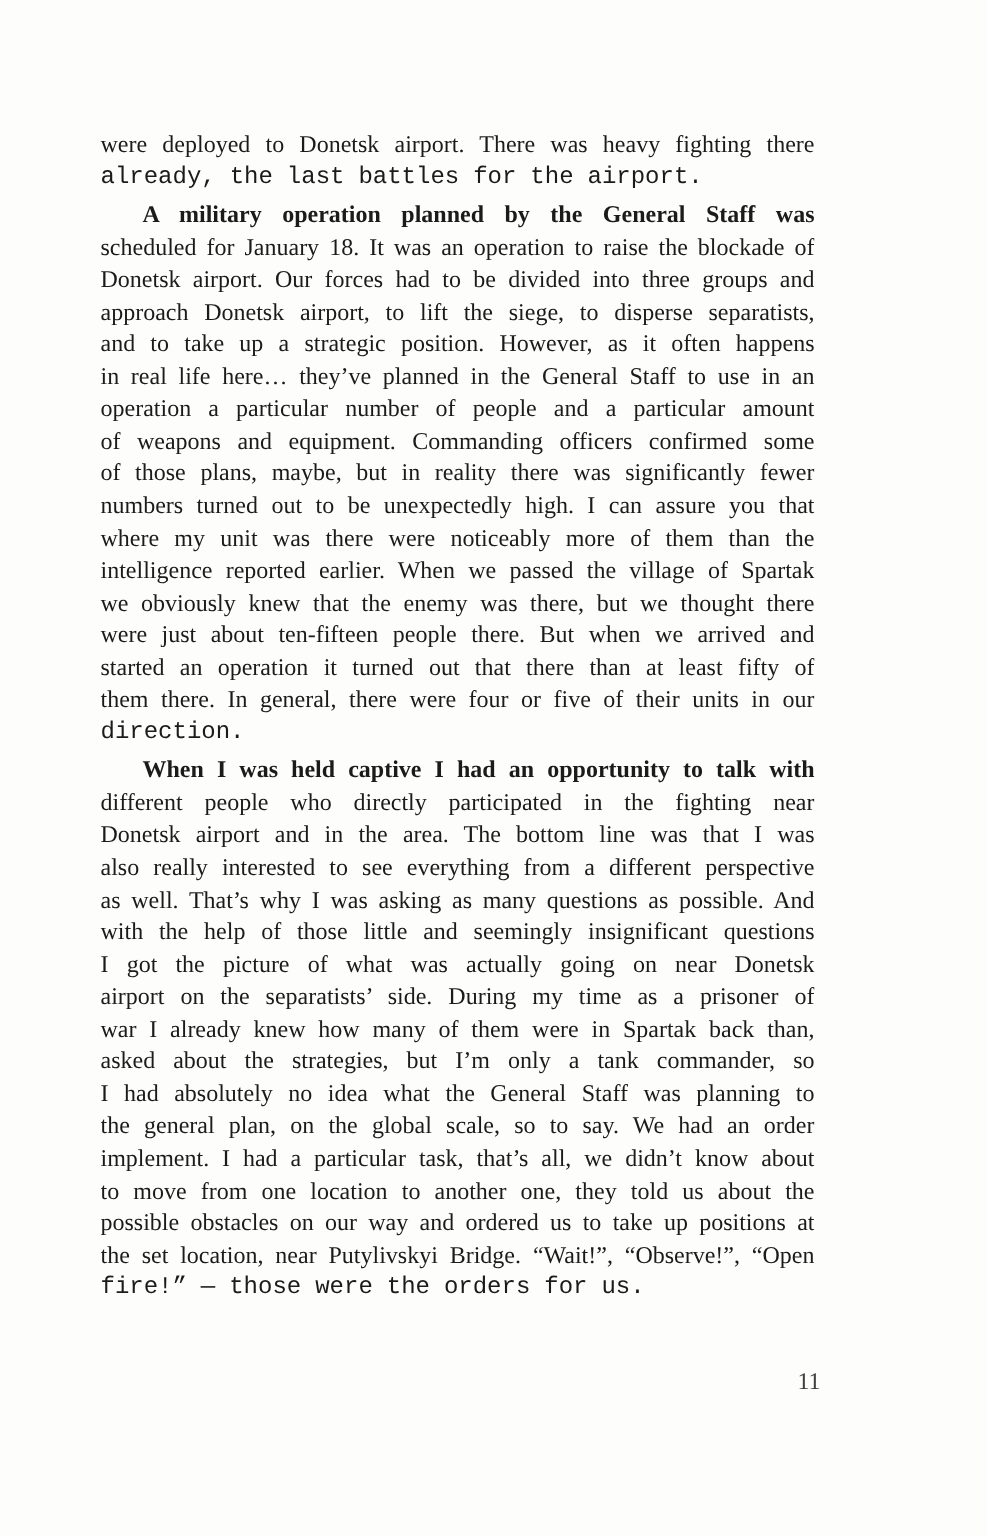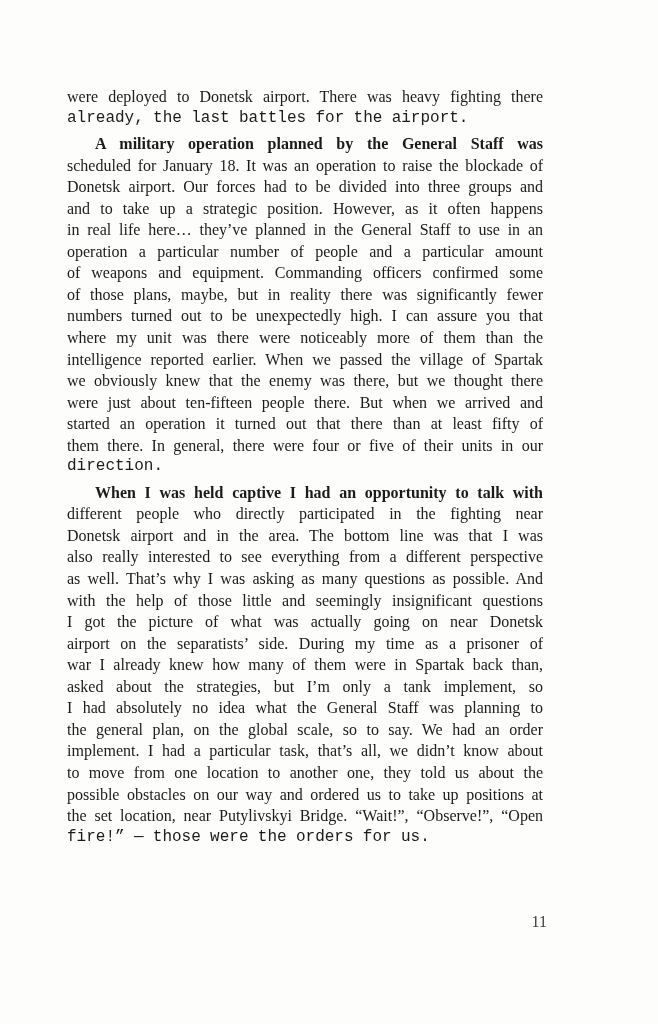--- a/index.html
+++ b/index.html
@@ -68,20 +68,21 @@
 <div class="book-page">
   <div class="text-block">
       <div class="paragraph">
         <div class="line">were deployed to Donetsk airport. There was heavy fighting there</div>
         <div class="line last">already, the last battles for the airport.</div>
       </div>
       <div class="paragraph">
         <div class="line indent">A military operation planned by the General Staff was</div>
         <div class="line">scheduled for January 18. It was an operation to raise the blockade of</div>
         <div class="line">Donetsk airport. Our forces had to be divided into three groups and</div>
+        <div class="line">approach Donetsk airport, to lift the siege, to disperse separatists,</div>
         <div class="line">and to take up a strategic position. However, as it often happens</div>
         <div class="line">in real life here… they’ve planned in the General Staff to use in an</div>
         <div class="line">operation a particular number of people and a particular amount</div>
         <div class="line">of weapons and equipment. Commanding officers confirmed some</div>
         <div class="line">of those plans, maybe, but in reality there was significantly fewer</div>
         <div class="line">numbers turned out to be unexpectedly high. I can assure you that</div>
         <div class="line">where my unit was there were noticeably more of them than the</div>
         <div class="line">intelligence reported earlier. When we passed the village of Spartak</div>
         <div class="line">we obviously knew that the enemy was there, but we thought there</div>
         <div class="line">were just about ten-fifteen people there. But when we arrived and</div>
@@ -92,21 +93,21 @@
       <div class="paragraph">
         <div class="line indent">When I was held captive I had an opportunity to talk with</div>
         <div class="line">different people who directly participated in the fighting near</div>
         <div class="line">Donetsk airport and in the area. The bottom line was that I was</div>
         <div class="line">also really interested to see everything from a different perspective</div>
         <div class="line">as well. That’s why I was asking as many questions as possible. And</div>
         <div class="line">with the help of those little and seemingly insignificant questions</div>
         <div class="line">I got the picture of what was actually going on near Donetsk</div>
         <div class="line">airport on the separatists’ side. During my time as a prisoner of</div>
         <div class="line">war I already knew how many of them were in Spartak back than,</div>
-        <div class="line">asked about the strategies, but I’m only a tank implement, so</div>
+        <div class="line">asked about the strategies, but I’m only a tank commander, so</div>
         <div class="line">I had absolutely no idea what the General Staff was planning to</div>
         <div class="line">the general plan, on the global scale, so to say. We had an order</div>
         <div class="line">implement. I had a particular task, that’s all, we didn’t know about</div>
         <div class="line">to move from one location to another one, they told us about the</div>
         <div class="line">possible obstacles on our way and ordered us to take up positions at</div>
         <div class="line">the set location, near Putylivskyi Bridge. “Wait!”, “Observe!”, “Open</div>
         <div class="line last">fire!” — those were the orders for us.</div>
       </div>
     </div>
   <div class="page-number">11</div>

